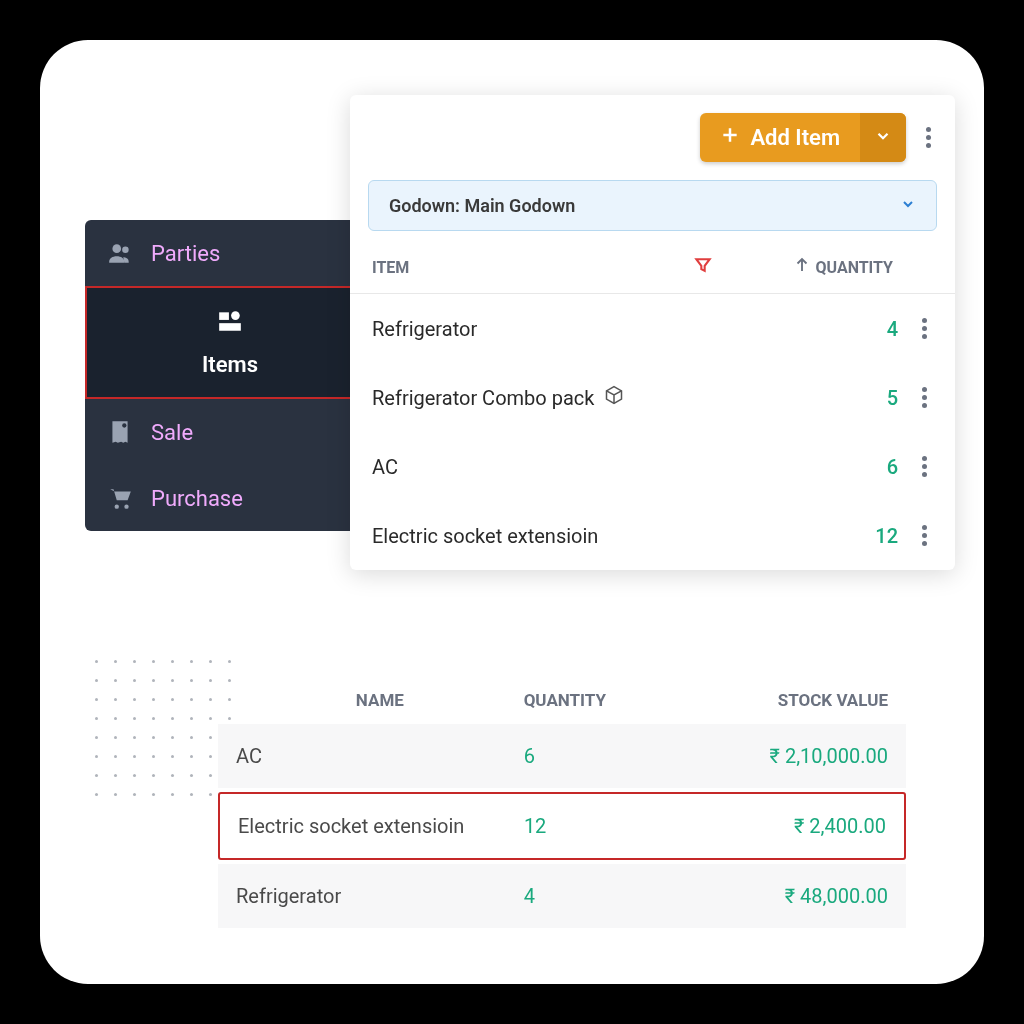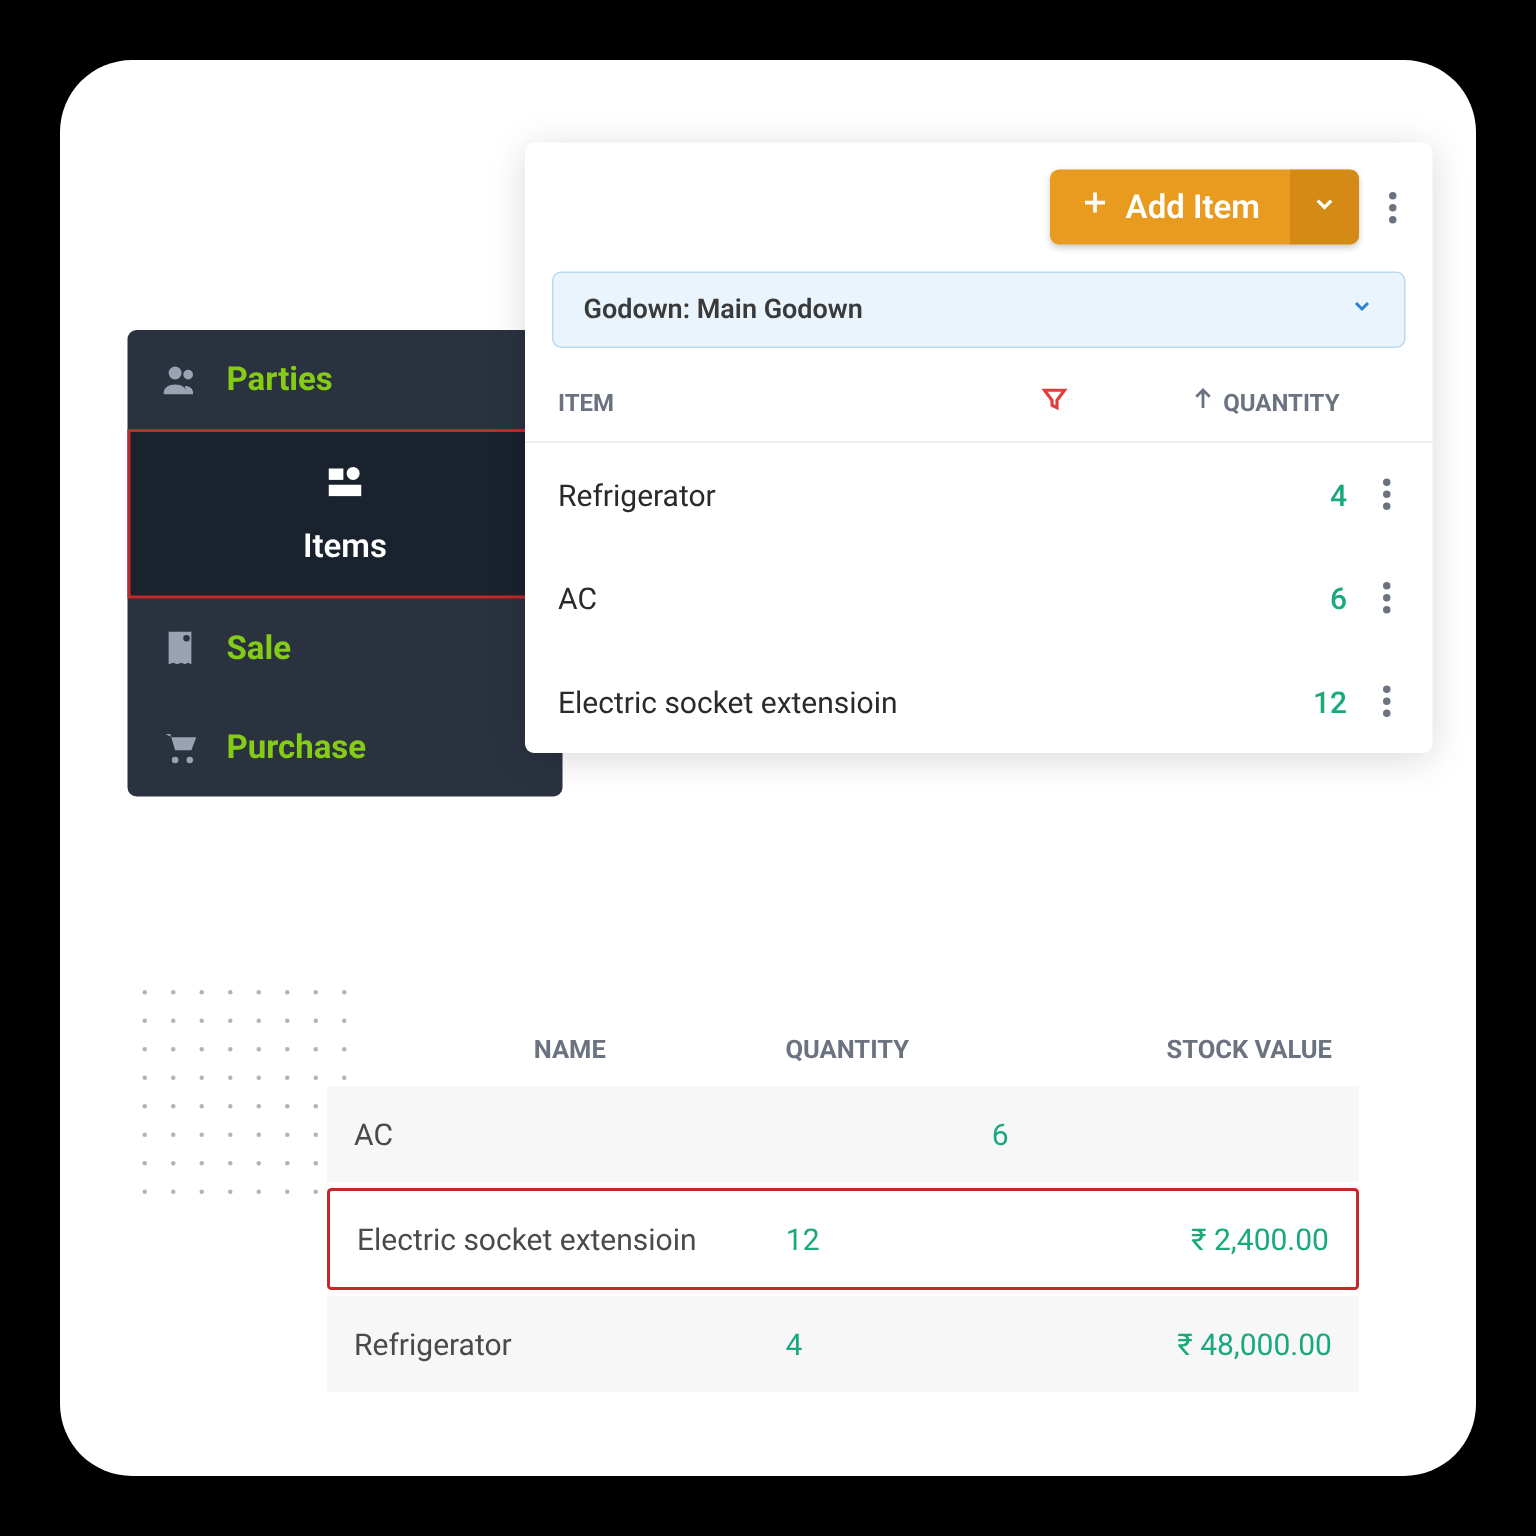--- a/index.html
+++ b/index.html
@@ -1,20 +1,20 @@
 <!DOCTYPE html>
 <html><head>
   <meta charset="utf-8">
   <style>
     * { margin: 0; padding: 0; box-sizing: border-box; font-family: -apple-system, BlinkMacSystemFont, 'Segoe UI', Roboto, sans-serif; }
     body { background: #000; width: 1024px; height: 1024px; position: relative; }
     .card { position: absolute; top: 40px; left: 40px; right: 40px; bottom: 40px; background: #fff; border-radius: 48px; overflow: hidden; }
     
     .sidebar { position: absolute; top: 180px; left: 45px; width: 290px; background: #2a3240; border-radius: 6px; overflow: hidden; }
-    .sidebar-item { display: flex; align-items: center; gap: 18px; padding: 20px 22px; color: #84cc16; font-size: 22px; cursor: pointer; font-weight: bold; }
+    .sidebar-item { display: flex; align-items: center; gap: 18px; padding: 20px 22px; color: #f0abfc; font-size: 22px; cursor: pointer; }
     .sidebar-item.active { background: #1a222e; color: #fff; font-weight: 600; border: 2px solid #c52828; flex-direction: column; }
     .sidebar-icon { width: 26px; height: 26px; display: flex; align-items: center; justify-content: center; flex-shrink: 0; }
     
     .panel { position: absolute; top: 55px; left: 310px; width: 605px; background: #fff; border-radius: 6px; box-shadow: 0 4px 24px rgba(0,0,0,0.15); padding: 18px 0 0 0; }
     .panel-header { display: flex; align-items: center; justify-content: flex-end; padding: 0 18px 18px 18px; gap: 14px; }
     .add-btn { display: flex; align-items: stretch; background: #e89b1f; border-radius: 6px; overflow: hidden; color: #fff; font-weight: 600; font-size: 22px; cursor: pointer; box-shadow: 0 2px 4px rgba(0,0,0,0.2); }
     .add-btn-main { display: flex; align-items: center; gap: 10px; padding: 12px 20px; }
     .add-btn-chev { display: flex; align-items: center; justify-content: center; padding: 0 14px; background: #d48a15; }
     .kebab { display: flex; flex-direction: column; gap: 3px; cursor: pointer; padding: 6px; }
     .kebab span { width: 5px; height: 5px; background: #6b7280; border-radius: 50%; }
@@ -144,20 +144,35 @@
         </span>
       <span class="item-qty">4</span>
       <div class="kebab">
           <span></span>
           <span></span>
           <span></span>
         </div>
     </div>
     <div class="item-row">
       <span class="item-name">
+        <span>Refrigerator Combo pack</span>
+        <span class="box-icon"><svg width="20" height="20" viewBox="0 0 24 24" fill="none" stroke="#555" stroke-width="1.8">
+              <path d="M12 2l9 5v10l-9 5-9-5V7z"></path>
+              <path d="M3 7l9 5 9-5M12 12v10"></path>
+            </svg></span>
+      </span>
+      <span class="item-qty">5</span>
+      <div class="kebab">
+          <span></span>
+          <span></span>
+          <span></span>
+        </div>
+    </div>
+    <div class="item-row">
+      <span class="item-name">
           <span>AC</span>
         </span>
       <span class="item-qty">6</span>
       <div class="kebab">
           <span></span>
           <span></span>
           <span></span>
         </div>
     </div>
     <div class="item-row">
@@ -242,20 +257,21 @@
 
   <div class="stock-table">
     <div class="stock-headers">
       <span class="sth-name">NAME</span>
       <span class="sth-qty">QUANTITY</span>
       <span class="sth-val">STOCK VALUE</span>
     </div>
     <div class="stock-row">
       <span class="str-name">AC</span>
       <span class="str-qty">6</span>
+      <span class="str-val">₹ 2,10,000.00</span>
     </div>
     <div class="stock-row hl">
       <span class="str-name">Electric socket extensioin</span>
       <span class="str-qty">12</span>
       <span class="str-val">₹ 2,400.00</span>
     </div>
     <div class="stock-row">
       <span class="str-name">Refrigerator</span>
       <span class="str-qty">4</span>
       <span class="str-val">₹ 48,000.00</span>

